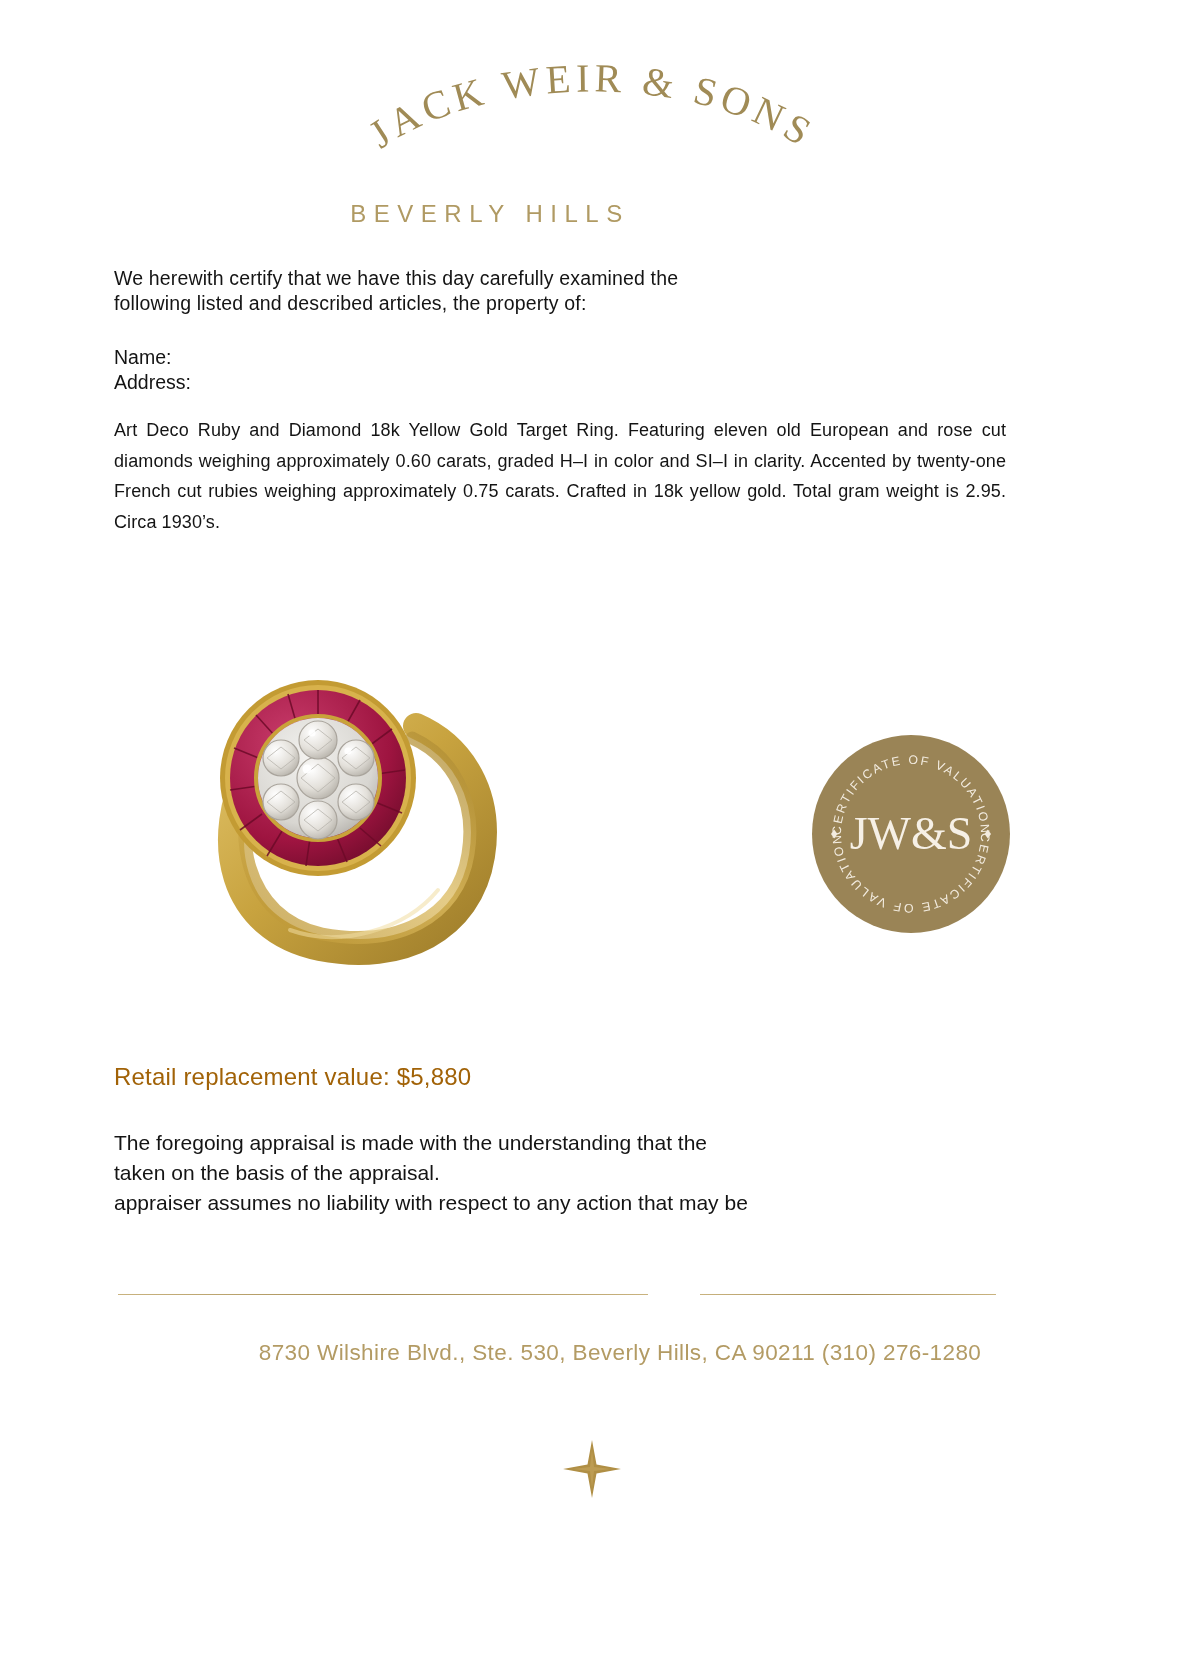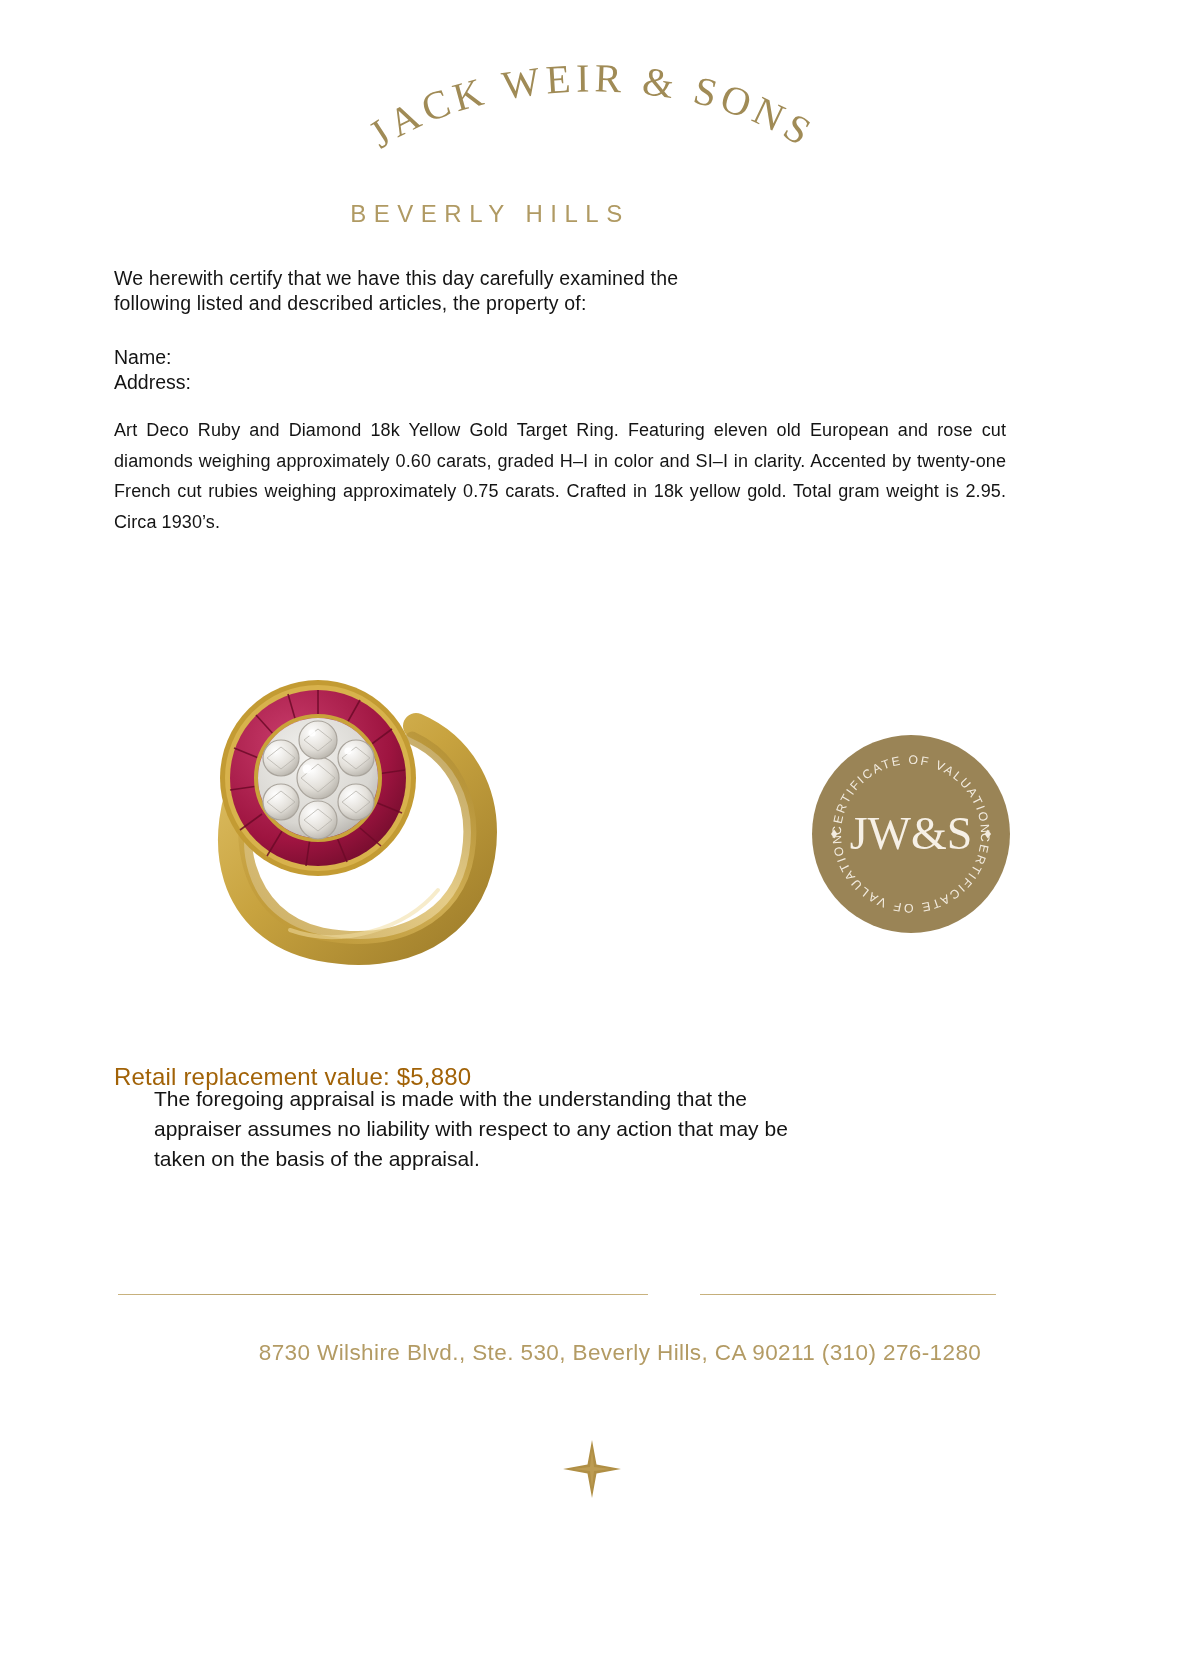--- a/index.html
+++ b/index.html
@@ -105,26 +105,25 @@
   
   .value-line {
     position: absolute;
     left: 114px; top: 1063px;
     font-size: 24px;
     color: #a16207;
     letter-spacing: 0.2px;
   }
   .disclaimer {
     position: absolute;
-    left: 114px; top: 1084px;
+    left: 114px; top: 1128px;
     width: 860px;
     font-size: 21px;
     line-height: 30px;
     color: #141414;
-    margin-left: 40px;
   }
 
   
   .sig-rule {
     position: absolute;
     top: 1294px;
     height: 1px;
     background: linear-gradient(90deg,#c9b37f 0%, #a58d55 50%, #c9b37f 100%);
   }
   .sig-left { left: 118px; width: 530px; }
@@ -294,22 +293,22 @@
         <path d="M179,99 l-3.2,-4.6 l-3.2,4.6 l3.2,4.6 Z"></path>
       </g>
       <text class="seal-mono" x="99" y="114" text-anchor="middle">JW&amp;S</text>
     </svg>
   </div>
 
   <div class="value-line">Retail replacement value: $5,880</div>
 
   <div class="disclaimer">
     <div>The foregoing appraisal is made with the understanding that the</div>
+    <div>taken on the basis of the appraisal.</div>
     <div>appraiser assumes no liability with respect to any action that may be</div>
-    <div>taken on the basis of the appraisal.</div>
   </div>
 
   <div class="sig-rule sig-left"></div>
   <div class="sig-rule sig-right"></div>
 
   <div class="footer-address">8730 Wilshire Blvd., Ste. 530, Beverly Hills, CA 90211 (310) 276-1280</div>
 
   <div class="star">
     <svg viewBox="0 0 62 62" xmlns="http://www.w3.org/2000/svg">
       <path d="M31 2 L35.5 26.5 L60 31 L35.5 35.5 L31 60 L26.5 35.5 L2 31 L26.5 26.5 Z" fill="#b08f45"></path>

